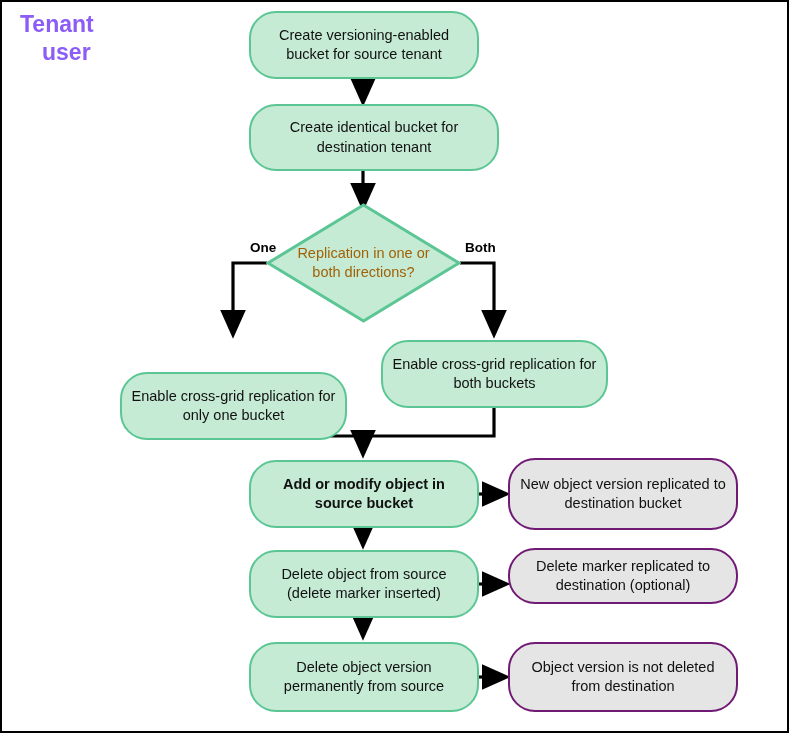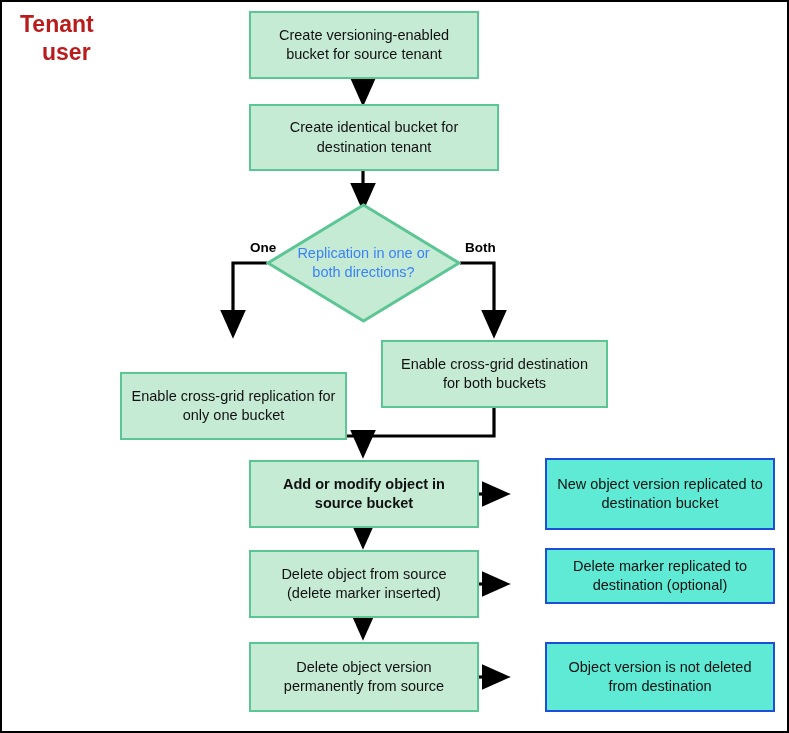--- a/index.html
+++ b/index.html
@@ -19,69 +19,69 @@
     border: 2px solid #000000;
     overflow: hidden;
   }
   .title {
     position: absolute;
     left: 18px;
     top: 8px;
     width: 190px;
     font-size: 23px;
     font-weight: bold;
-    color: #b91c1c;
+    color: #8b5cf6;
     line-height: 1.22;
     text-align: left;
     text-indent: 0;
   }
   .title .line2 {
     display: block;
     padding-left: 22px;
   }
   .node {
     position: absolute;
     box-sizing: border-box;
     display: flex;
     align-items: center;
     justify-content: center;
     text-align: center;
     font-size: 14.5px;
     color: #111111;
     line-height: 1.33;
     padding: 10px 8px;
+    border-radius: 27px;
   }
   .node.green {
     background: #c6ebd5;
     border: 2px solid #5bc694;
   }
   .node.gray {
-    background: #5eead4;
-    border: 2px solid #1d4ed8;
-    margin-left: 37px;
+    background: #e5e5e5;
+    border: 2px solid #701a75;
   }
   .diamond-wrap {
     position: absolute;
     display: flex;
     align-items: center;
     justify-content: center;
   }
   .diamond-shape {
     position: absolute;
     left: 0;
     top: 0;
     width: 100%;
     height: 100%;
   }
   .diamond-label {
     position: relative;
     z-index: 2;
     text-align: center;
     font-size: 14.5px;
-    color: #3b82f6;
+    color: #a16207;
     line-height: 1.33;
     width: 150px;
   }
   .branch-label {
     position: absolute;
     font-size: 13.5px;
     font-weight: bold;
     color: #000000;
     white-space: nowrap;
   }
@@ -153,21 +153,21 @@
 
   <div class="branch-label" style="left:248px; top:238px;">One</div>
 
   <div class="branch-label" style="left:463px; top:238px;">Both</div>
 
   <div class="node green" style="left:118px; top:338px; width:227px; height:68px;margin-top:32px;">
     <span>Enable cross-grid replication for only one bucket</span>
   </div>
 
   <div class="node green" style="left:379px; top:338px; width:227px; height:68px;">
-    <span>Enable cross-grid destination for both buckets</span>
+    <span>Enable cross-grid replication for both buckets</span>
   </div>
 
   <div class="node green" style="left:247px; top:458px; width:230px; height:68px;font-weight:bold;">
     <span>Add or modify object in source bucket</span>
   </div>
 
   <div class="node gray" style="left:506px; top:456px; width:230px; height:72px;">
     <span>New object version replicated to destination bucket</span>
   </div>
 

